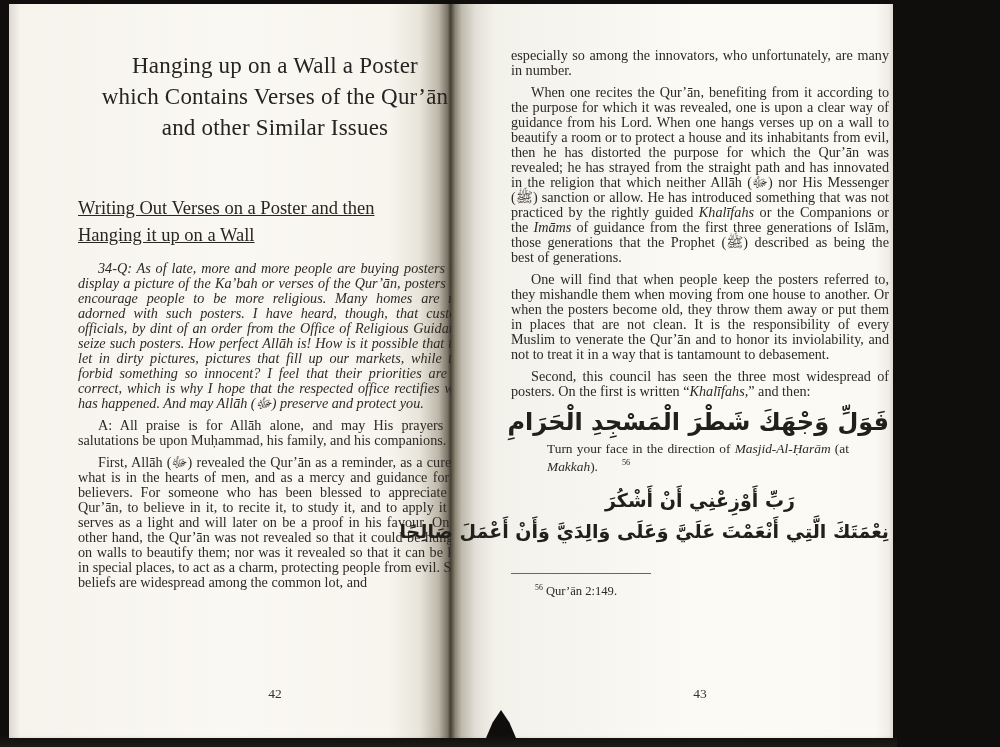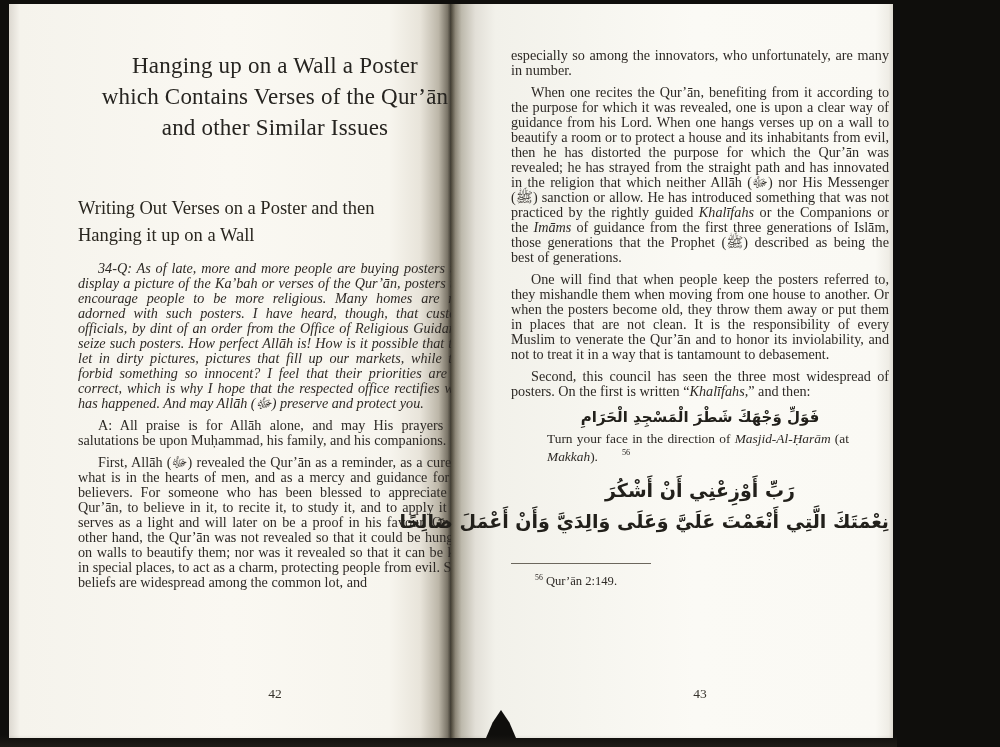--- a/index.html
+++ b/index.html
@@ -47,39 +47,39 @@
     font-size: 23px; line-height: 31px; font-weight: 400;
     text-align: center; color: #262420; letter-spacing: 0.2px;
   }
   .chapter-title span { display: block; }
 
   .section-heading {
     margin: 52px 0 12px 0;
     font-size: 18.5px; line-height: 27px; font-weight: 400;
     color: #29261f;
   }
-  .section-heading span { display: block; }
+  .section-heading span { display: block; text-decoration: underline; }
 
   .body-text {
     font-size: 14.2px; line-height: 15px;
     text-align: justify; margin: 0;
   }
   .body-text.indent { text-indent: 20px; }
   .para + .para { margin-top: 7px; }
   .question { font-style: italic; }
 
   sup { font-size: 0.62em; line-height: 0; vertical-align: super; padding-left: 24px; }
 
   .arabic {
     direction: rtl; unicode-bidi: isolate;
     font-family: "DejaVu Sans", sans-serif;
     font-weight: 700; color: #22201b;
     text-align: center; white-space: nowrap;
   }
-  .arabic.v1 { font-size: 15px; margin: 9px 0 4px 0; }
+  .arabic.v1 { font-size: 24px; margin: 9px 0 4px 0; }
   .arabic.v2 { margin-top: 10px; }
   .arabic.v2 .aline { font-size: 19px; line-height: 31px; }
 
   .translation {
     margin: 3px 40px 0 36px;
     font-size: 13.4px; line-height: 17.5px;
     text-align: justify;
   }
 
   .footnote-divider {

